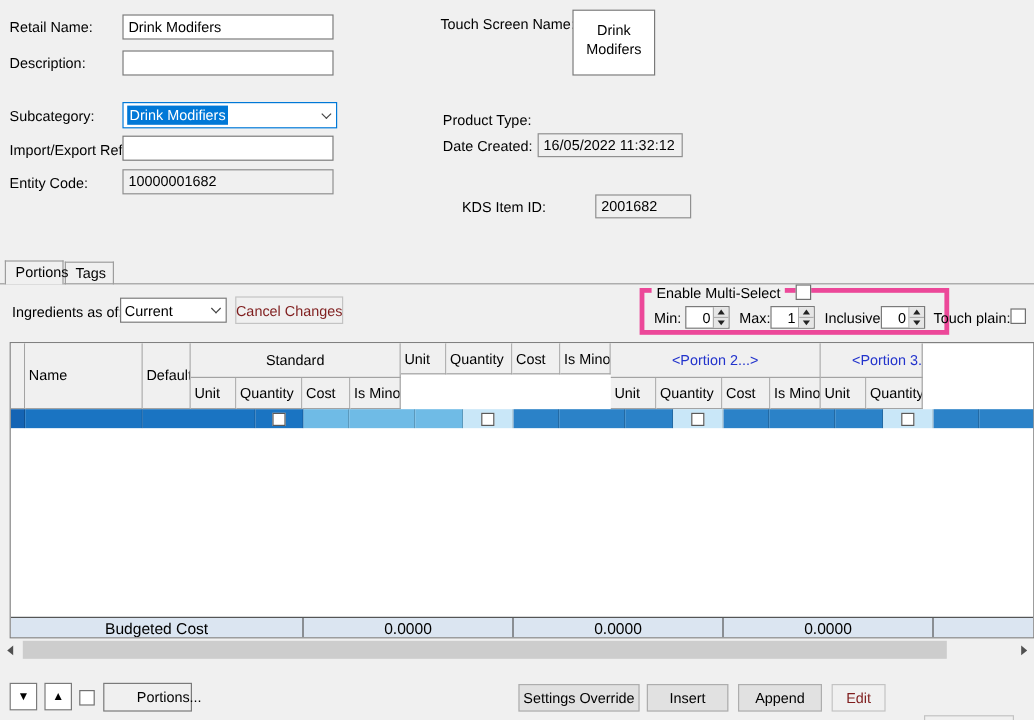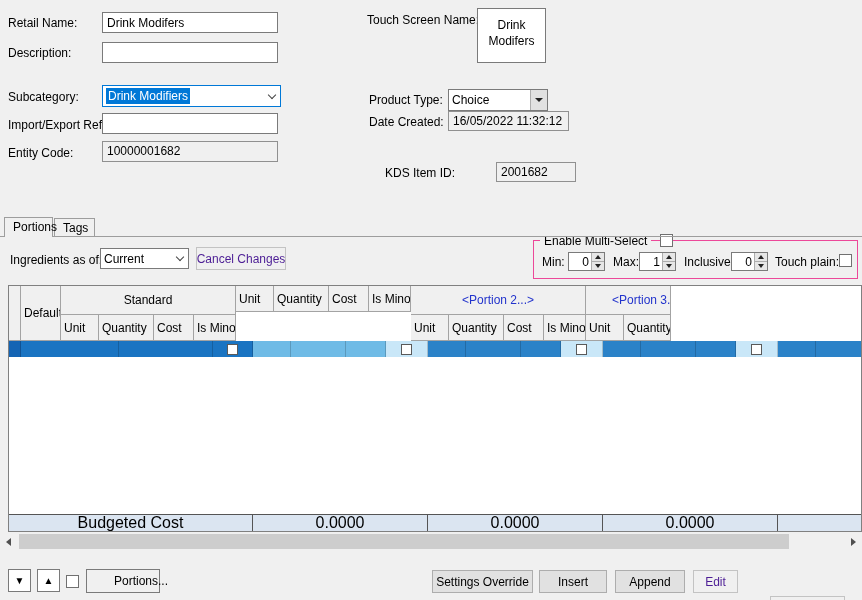--- a/index.html
+++ b/index.html
@@ -23,27 +23,27 @@
   .tri-up-s { width:0; height:0; border-left:3px solid transparent; border-right:3px solid transparent; border-bottom:4px solid #222; }
   .tri-down-s { width:0; height:0; border-left:3px solid transparent; border-right:3px solid transparent; border-top:4px solid #222; }
 
   
   .tab { position:absolute; top:218px; height:19px; background:#f0f0f0; border:1px solid #9d9d9d; border-bottom:none; padding:2px 8px 0; z-index:1; }
   .tab.active { top:217px; height:20px; z-index:3; background:#f0f0f0; }
   .tabline { position:absolute; top:236px; left:0; width:862px; height:1px; background:#9d9d9d; z-index:2; }
 
   
   .btn { position:absolute; background:#e1e1e1; border:1px solid #adadad; font-size:12px; display:flex; align-items:center; justify-content:center; white-space:nowrap; cursor:default; }
-  .btn.disabled { color:#4c1d95; background:#f0f0f0; border-color:#c3c3c3; }
+  .btn.disabled { color:#7f1d1d; background:#f0f0f0; border-color:#c3c3c3; }
   .arrowbtn { position:absolute; width:23px; height:23px; background:#fff; border:1px solid #7a7a7a; display:flex; align-items:center; justify-content:center; font-size:10px; line-height:10px; }
 
   .cbx { position:absolute; width:13px; height:13px; background:#fff; border:1px solid #707070; }
 
   
-  .group { position:absolute; left:533px; top:240px; width:325px; height:39px; border:1px solid #ec4899; }
+  .group { position:absolute; left:533px; top:240px; width:258px; height:39px; border:4px solid #ec4899; }
   .group-label { position:absolute; top:-7px; left:6px; background:#f0f0f0; padding:0 4px; white-space:nowrap; }
   .group-cbx { top:-7px; left:126px; }
 
   .spinner { position:absolute; height:19px; width:37px; background:#fff; border:1px solid #7a7a7a; display:flex; }
   .spinner .val { flex:1; text-align:right; padding:2px 2px 0 0; }
   .spinner .btns { width:13px; display:flex; flex-direction:column; border-left:1px solid #adadad; }
   .spinner .sb { flex:1; background:#e6e6e6; display:flex; align-items:center; justify-content:center; }
   .spinner .sb + .sb { border-top:1px solid #adadad; }
 
   
@@ -64,21 +64,21 @@
   .grow { display:flex; height:16px; flex:0 0 16px; }
   .dc { flex:0 0 auto; border-right:1px solid rgba(0,0,0,0.18); display:flex; align-items:center; justify-content:center; }
   .c-dark { background:#1464b4; }
   .c-med  { background:#1a74c2; }
   .c-port { background:#2b82c8; }
   .c-std  { background:#6fbbe6; }
   .c-lite { background:#c9e7f8; }
   .rowcb { width:11px; height:11px; background:#fff; border:1px solid #5a5a5a; }
 
   .gfill { flex:1; background:#fff; }
-  .gfoot { display:flex; height:17px; flex:0 0 17px; background:#dbe5f1; border-top:1px solid #555; font-size:16px; }
+  .gfoot { display:flex; height:17px; flex:0 0 17px; background:#dbe5f1; border-top:1px solid #555; font-size:13px; }
   .fseg { border-right:1px solid #555; display:flex; align-items:center; justify-content:center; flex:0 0 auto; overflow:hidden; white-space:nowrap; }
   .fs-label{width:244px} .fs-g{width:175px} .fs-last{width:84px; border-right:none;}
 
   
   .hscroll { position:absolute; left:0; top:533px; width:862px; height:17px; background:#f0f0f0; display:flex; }
   .sarrow { width:17px; flex:0 0 17px; display:flex; align-items:center; justify-content:center; background:#f0f0f0; }
   .tri-left { width:0;height:0; border-top:4px solid transparent; border-bottom:4px solid transparent; border-right:5px solid #505050; }
   .tri-right { width:0;height:0; border-top:4px solid transparent; border-bottom:4px solid transparent; border-left:5px solid #505050; }
   .strack { flex:1; position:relative; background:#f0f0f0; }
   .sthumb { position:absolute; left:2px; top:1px; height:15px; width:770px; background:#cdcdcd; }
@@ -107,28 +107,20 @@
       </div>
   </div>
 
   <div class="lbl" style="left:8px; top:118px;">Import/Export Ref:</div>
   <input class="txt" style="left: 102px; top: 113px; width: 176px; height: 21px;" value="">
 
   <div class="lbl" style="left:8px; top:146px;">Entity Code:</div>
   <div class="fld-ro" style="left:102px; top:141px; width:176px; height:21px;">10000001682</div>
 
   <div class="lbl" style="left:369px; top:93px;">Product Type:</div>
-  <div class="combo" style="left:448px; top:89px; width:100px; height:22px;">
-    <div class="sel">
-        <span>Choice</span>
-      </div>
-    <div class="dbtn">
-        <div class="tri-down"></div>
-      </div>
-  </div>
 
   <div class="lbl" style="left:369px; top:115px;">Date Created:</div>
   <div class="fld-ro" style="left:448px; top:111px; width:121px; height:20px;">16/05/2022 11:32:12</div>
 
   <div class="lbl" style="left:385px; top:166px;">KDS Item ID:</div>
   <div class="fld-ro" style="left:448px; top:162px; width:80px; height:20px;margin-left:48px;">2001682</div>
 
   <div class="tab active" style="left:4px; width:49px;">Portions</div>
   <div class="tab" style="left:54px; width:41px;">Tags</div>
   <div class="tabline"></div>
@@ -187,20 +179,21 @@
       </div>
     </div>
 
     <div class="lbl" style="left:241px; top:14px;">Touch plain:</div>
     <div class="cbx" style="left:305px; top:13px;"></div>
   </div>
 
   <div class="grid">
     <div class="ghead">
       <div class="hc w-sel"></div>
+      <div class="hc w-name">Name</div>
       <div class="hc w-def">Default</div>
 
       <div class="hgroup w-grp">
         <div class="hglabel bold">Standard</div>
         <div class="hsubs">
           <div class="hc w-unit">Unit</div>
           <div class="hc w-qty">Quantity</div>
           <div class="hc w-cost">Cost</div>
           <div class="hc w-min">Is Minor</div>
         </div>

